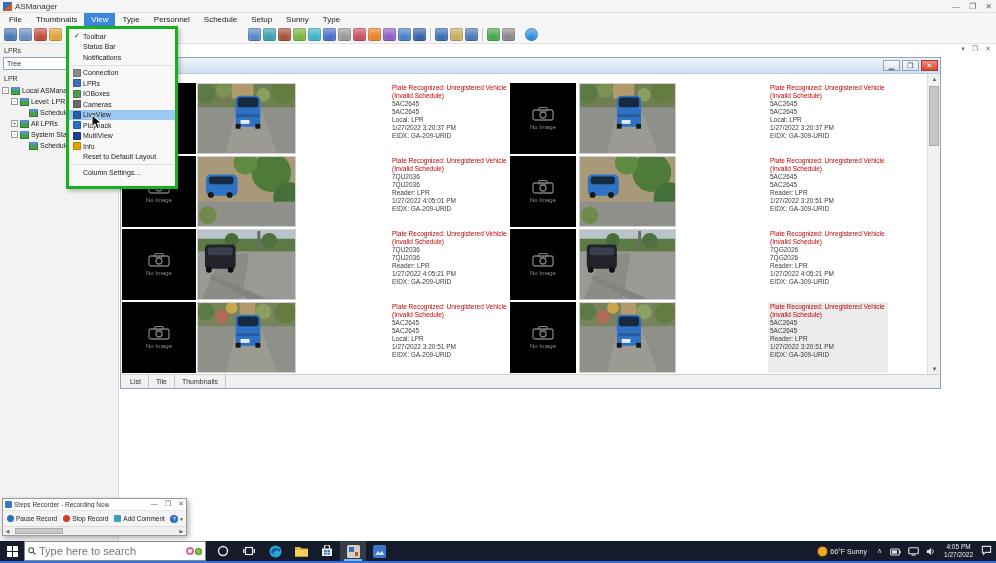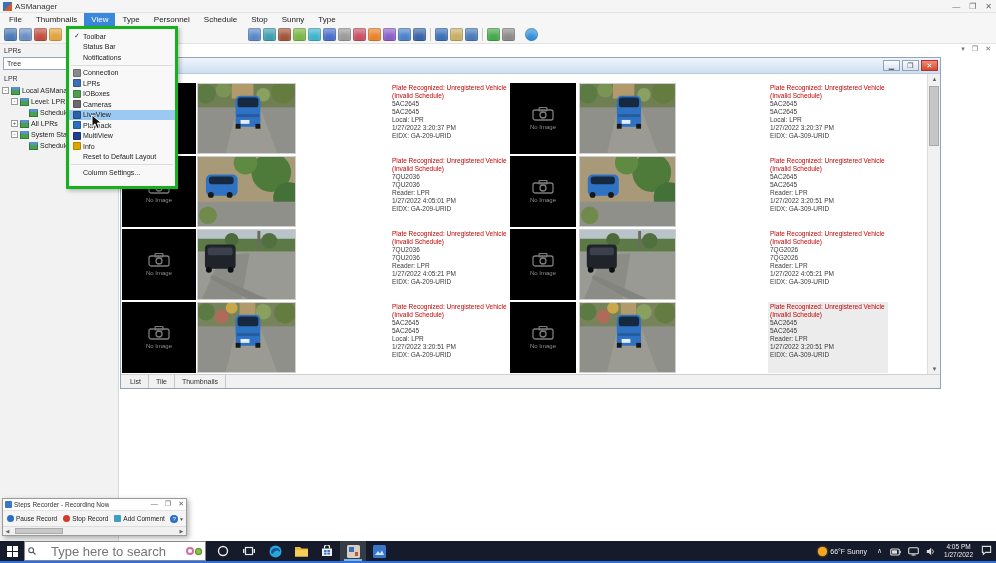--- a/index.html
+++ b/index.html
@@ -92,21 +92,21 @@
   .psr-scroll{position:relative;height:9px;background:#f0f0f0;border-top:1px solid #ddd;}
   .psr-scroll .arr{position:absolute;top:0;width:9px;height:8px;font-size:5px;color:#666;text-align:center;line-height:8px;}
   .psr-scroll .arr.l{left:0;} .psr-scroll .arr.r{right:0;}
   .psr-thumb{position:absolute;left:12px;top:1px;width:48px;height:6px;background:#c8c8c8;border:1px solid #aaa;}
 
   
   .taskbar{position:absolute;left:0;top:541px;width:996px;height:22px;background:#161b2b;z-index:70;}
   .tb-bottom-line{position:absolute;left:0;bottom:0;width:996px;height:2px;background:#2f6fe0;}
   .start{position:absolute;left:0;top:0;width:24px;height:20px;display:flex;align-items:center;justify-content:center;}
   .searchbox{position:absolute;left:24px;top:0;width:182px;height:20px;background:#fff;border:1px solid #888;display:flex;align-items:center;padding:0 3px;}
-  .searchbox input{border:none;outline:none;flex:1;font-size:13px;color:#444;font-family:"Liberation Sans",sans-serif;background:transparent;min-width:0;margin-left:12px;}
+  .searchbox input{border:none;outline:none;flex:1;font-size:11px;color:#444;font-family:"Liberation Sans",sans-serif;background:transparent;min-width:0;}
   .search-doodle{display:flex;align-items:center;gap:1px;flex:0 0 auto;}
   .doodle-ring{width:8px;height:8px;border:2px solid #d66a9e;border-radius:50%;}
   .doodle-ball{width:7px;height:7px;background:#8bc34a;border-radius:50%;box-shadow:0 0 0 1px #5a8f2a inset;}
   .tb-apps{position:absolute;left:210px;top:0;height:20px;display:flex;}
   .tb-app{width:26px;height:20px;display:flex;align-items:center;justify-content:center;position:relative;}
   .tb-app.active{background:rgba(255,255,255,.14);}
   .tb-app.active::after{content:"";position:absolute;left:4px;bottom:0;width:18px;height:2px;background:#76b9ed;}
   .tray{position:absolute;right:0;top:0;height:20px;display:flex;align-items:center;}
   .weather{display:flex;align-items:center;gap:3px;margin-right:10px;}
   .sun{width:9px;height:9px;border-radius:50%;background:#f5a623;box-shadow:0 0 2px #f5a623;}
@@ -131,21 +131,21 @@
     </span>
   </div>
 
   <div class="menubar" id="menubar">
       <span class="menu-item">File</span>
       <span class="menu-item">Thumbnails</span>
       <span class="menu-item active">View</span>
       <span class="menu-item">Type</span>
       <span class="menu-item">Personnel</span>
       <span class="menu-item">Schedule</span>
-      <span class="menu-item">Stop</span>
+      <span class="menu-item">Setup</span>
       <span class="menu-item">Sunny</span>
       <span class="menu-item">Type</span>
     </div>
 
   <div class="toolbar" id="toolbar">
       <span class="tb-icon" style="background: rgb(74, 122, 181);"></span>
       <span class="tb-icon" style="background: rgb(107, 143, 194);"></span>
       <span class="tb-icon" style="background: rgb(194, 77, 62);"></span>
       <span class="tb-icon" style="background: rgb(224, 162, 60);"></span>
       <span class="tb-gap" style="width: 184px;"></span>

